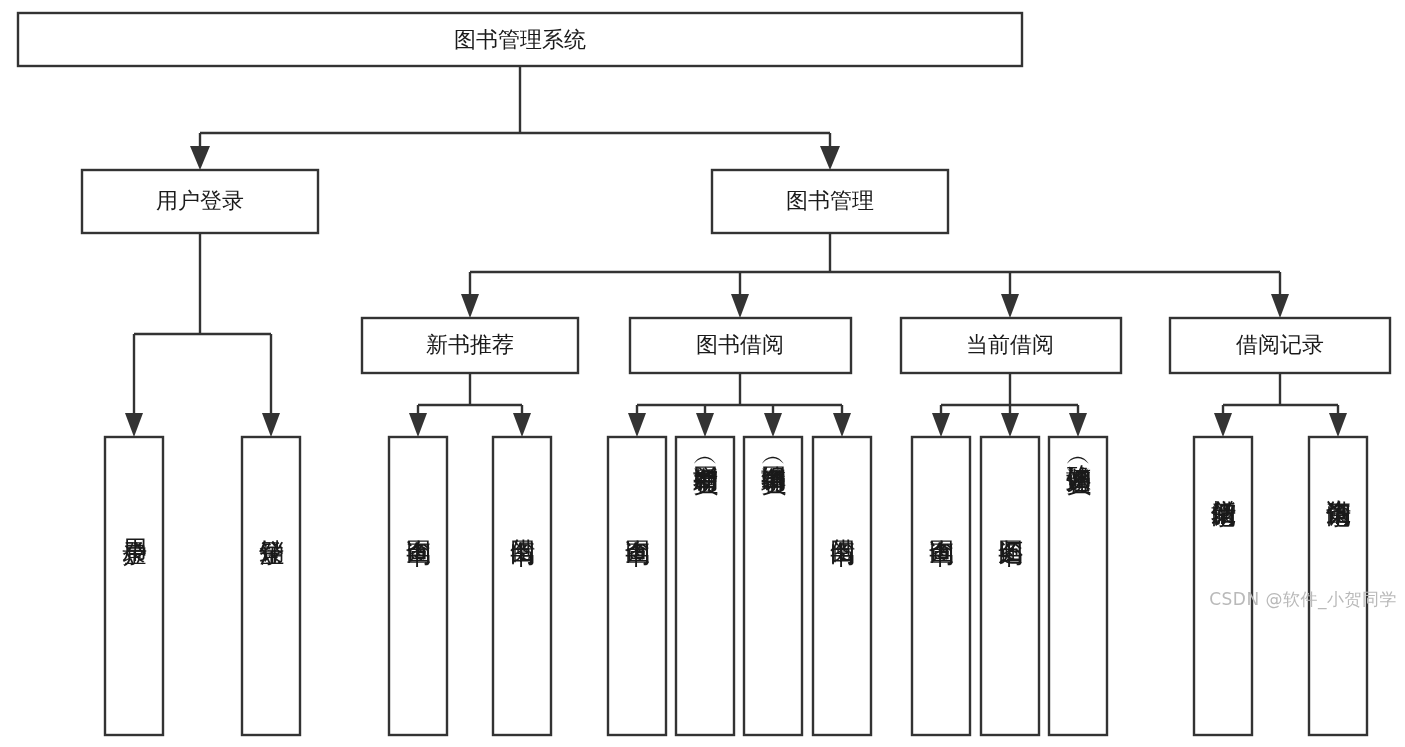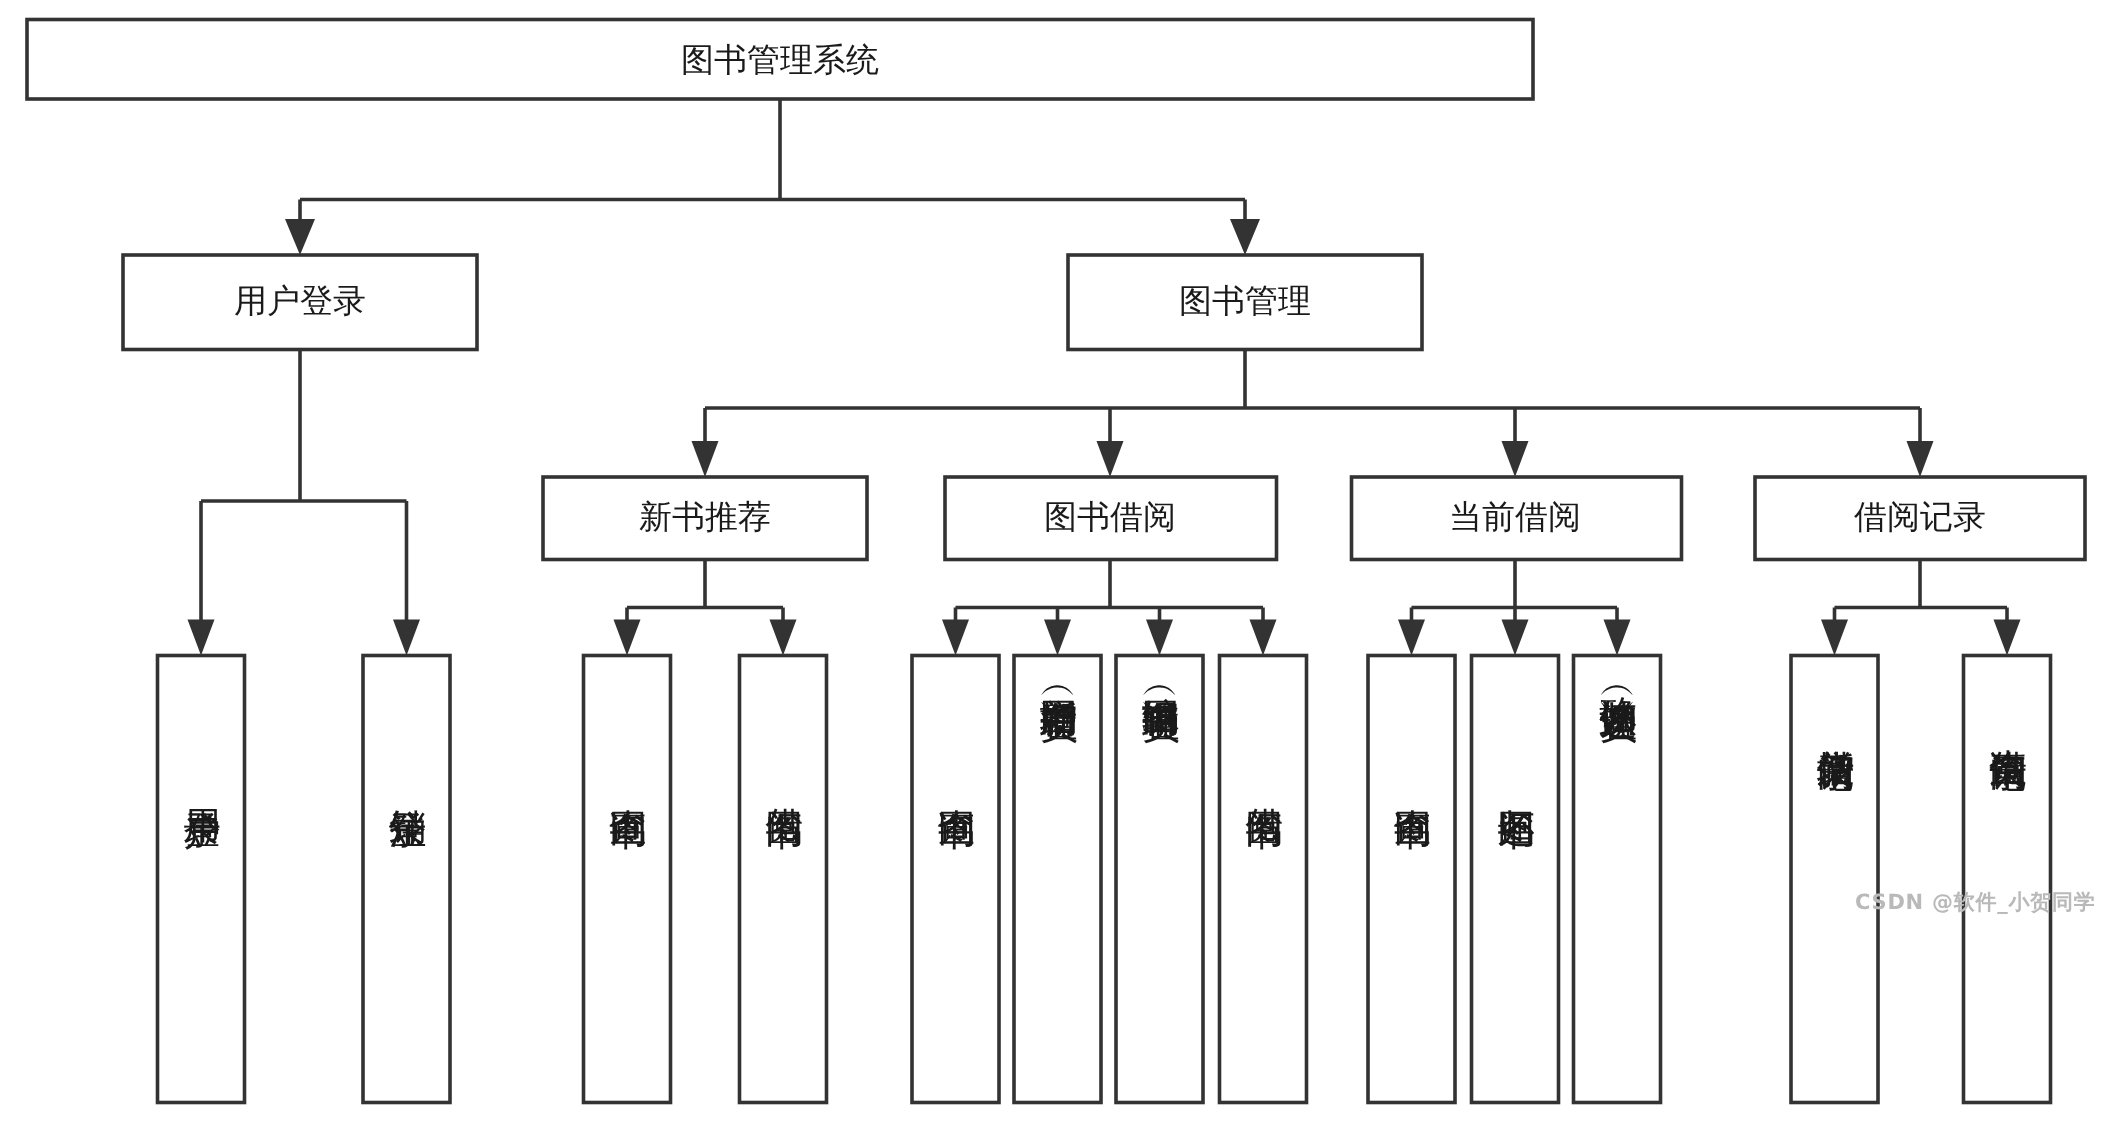--- a/index.html
+++ b/index.html
@@ -64,25 +64,24 @@
   }
   .arrow-head {
     fill: #333333;
     stroke: none;
   }
   .watermark {
     position: absolute;
     right: 8px;
     bottom: 4px;
     font-family: "DejaVu Sans", "Liberation Sans", sans-serif;
-    font-size: 14px;
+    font-size: 17px;
     color: #b9b9b9;
     letter-spacing: 0.5px;
     white-space: nowrap;
-    font-weight: bold;
   }
 </style>
 </head>
 <body>
 
 <div id="diagram-root">
 
   <svg class="diagram-canvas" viewBox="0 0 1405 747">
 
     <g>

